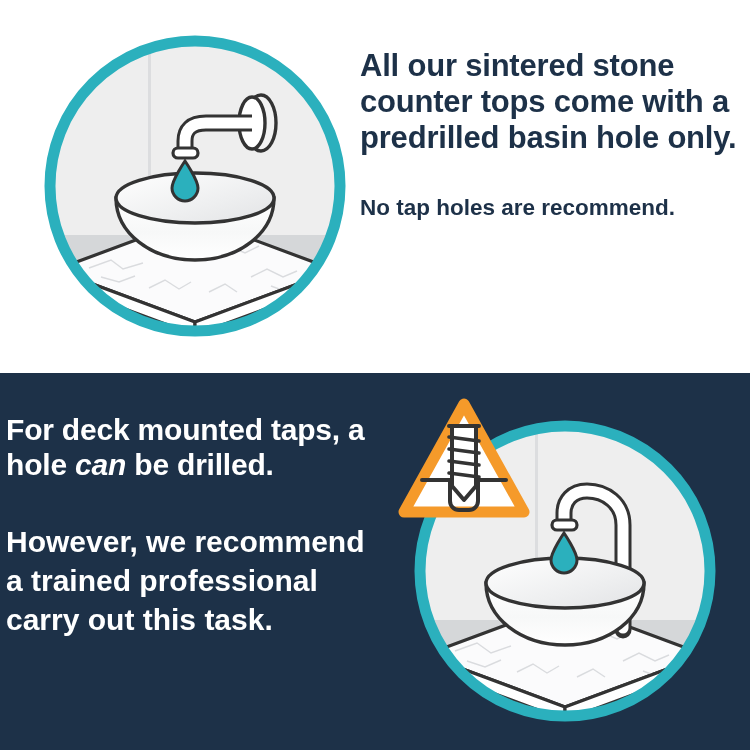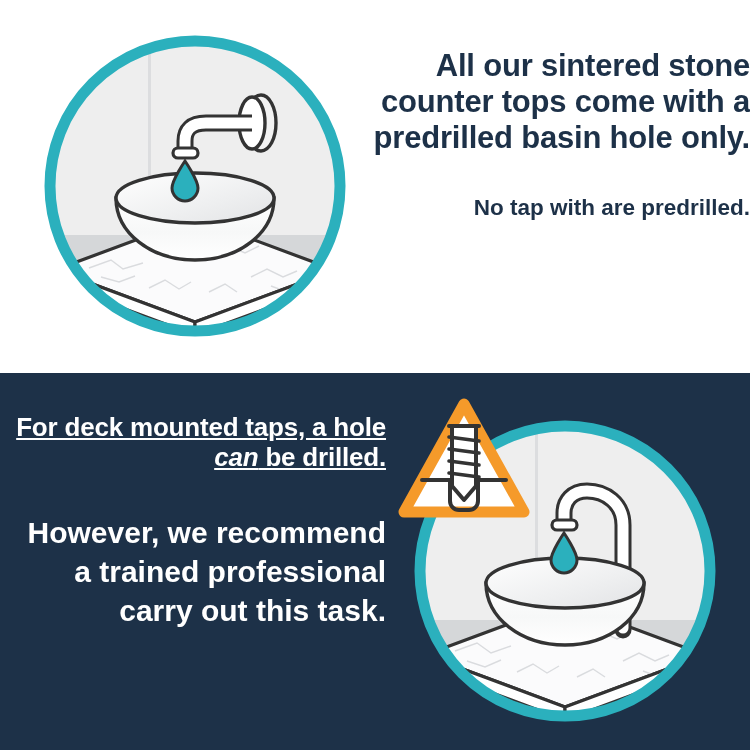--- a/index.html
+++ b/index.html
@@ -57,21 +57,21 @@
     left: 396px;
     top: 396px;
     width: 136px;
     height: 126px;
   }
   .warning-badge svg { display: block; width: 136px; height: 126px; }
 
   
   .text-block {
     position: absolute;
-    text-align: right;
+    text-align: left;
   }
   .text-top {
     left: 360px;
     top: 48px;
     width: 390px;
   }
   .text-bottom {
     left: 6px;
     top: 412px;
     width: 380px;
@@ -81,24 +81,23 @@
     margin: 0;
     font-weight: bold;
     letter-spacing: -0.2px;
   }
   .headline-top {
     font-size: 31px;
     line-height: 1.16;
     color: #1d3148;
   }
   .headline-bottom {
-    font-size: 26px;
+    font-size: 30px;
     line-height: 1.17;
     color: #ffffff;
-    text-decoration: underline;
   }
   .headline em {
     font-style: italic;
   }
 
   .subline {
     margin: 0;
     font-weight: bold;
   }
   .subline-top {
@@ -180,21 +179,21 @@
 
         <path d="M146 131 C146 131 133 150 133 158 C133 165 139 171 146 171 C153 171 159 165 159 158 C159 150 146 131 146 131 Z" fill="#2bb0bd" stroke="#333333" stroke-width="3"></path>
       </g>
 
       <circle cx="156" cy="156" r="145" fill="none" stroke="#2bb0bd" stroke-width="11"></circle>
     </svg>
   </div>
 
   <div class="text-block text-top">
     <p class="headline headline-top">All our sintered stone counter tops come with a predrilled basin hole only.</p>
-    <p class="subline subline-top">No tap with are predrilled.</p>
+    <p class="subline subline-top">No tap holes are recommend.</p>
   </div>
 
   <div class="panel panel-bottom"></div>
 
   <div class="text-block text-bottom">
     <p class="headline headline-bottom"><span>For deck mounted taps, a hole </span><em>can</em><span> be drilled.</span></p>
     <p class="subline subline-bottom">However, we recommend a trained professional carry out this task.</p>
   </div>
 
   <div class="art-slot art-bottom">

